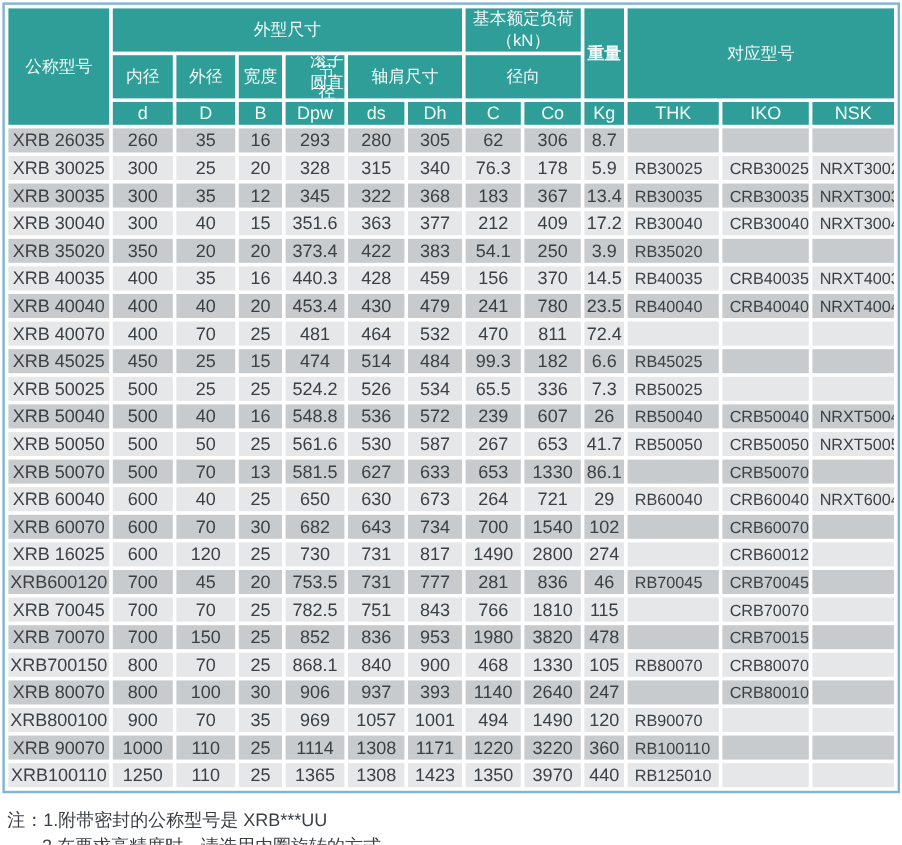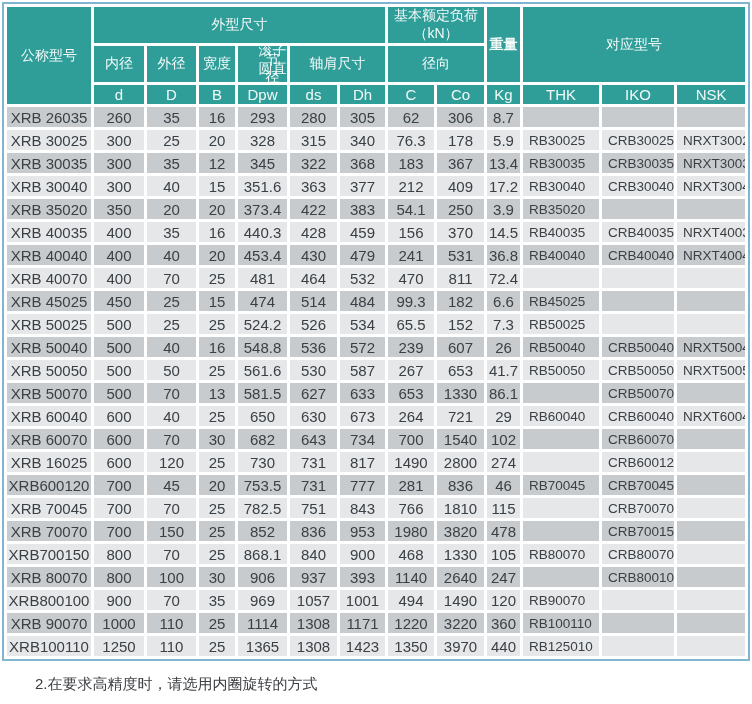--- a/index.html
+++ b/index.html
@@ -212,22 +212,22 @@
   </tr>
         <tr class="dark">
     <td>XRB 40040</td>
     <td>400</td>
     <td>40</td>
     <td>20</td>
     <td>453.4</td>
     <td>430</td>
     <td>479</td>
     <td>241</td>
-    <td>531</td>
-    <td>36.8</td>
+    <td>780</td>
+    <td>23.5</td>
     <td class="brand">RB40040</td>
     <td class="brand">CRB40040</td>
     <td class="brand">NRXT40040</td>
   </tr>
         <tr class="light">
     <td>XRB 40070</td>
     <td>400</td>
     <td>70</td>
     <td>25</td>
     <td>481</td>
@@ -257,21 +257,21 @@
   </tr>
         <tr class="light">
     <td>XRB 50025</td>
     <td>500</td>
     <td>25</td>
     <td>25</td>
     <td>524.2</td>
     <td>526</td>
     <td>534</td>
     <td>65.5</td>
-    <td>152</td>
+    <td>336</td>
     <td>7.3</td>
     <td class="brand">RB50025</td>
     <td class="brand"></td>
     <td class="brand"></td>
   </tr>
         <tr class="dark">
     <td>XRB 50040</td>
     <td>500</td>
     <td>40</td>
     <td>16</td>
@@ -478,14 +478,15 @@
     <td>440</td>
     <td class="brand">RB125010</td>
     <td class="brand"></td>
     <td class="brand"></td>
   </tr>
       </tbody>
   </table>
 </div>
 
 <div class="notes">
+  <div class="line"><span>注：</span><span>1.附带密封的公称型号是 XRB***UU</span></div>
   <div class="line indent">2.在要求高精度时，请选用内圈旋转的方式</div>
 </div>
 
 </body></html>

